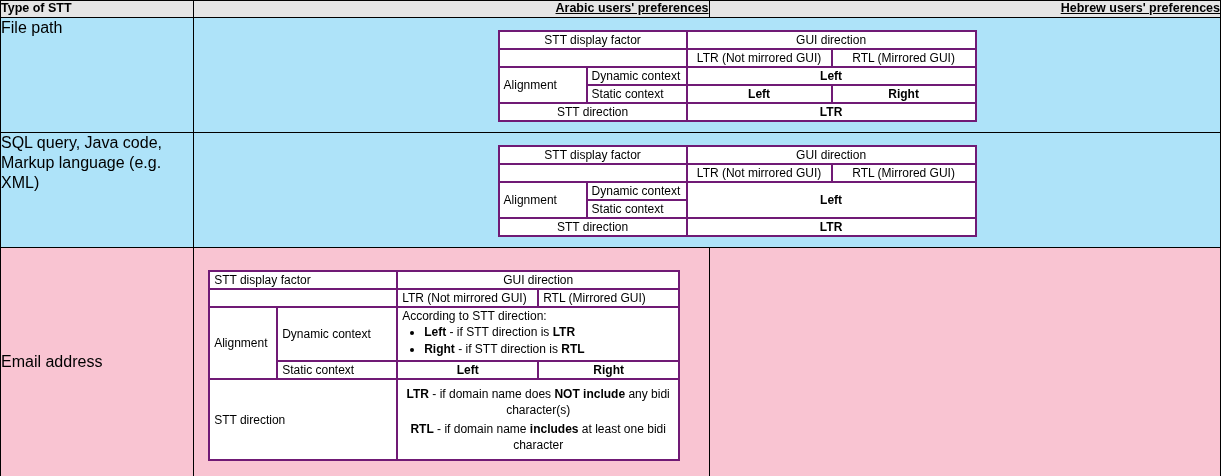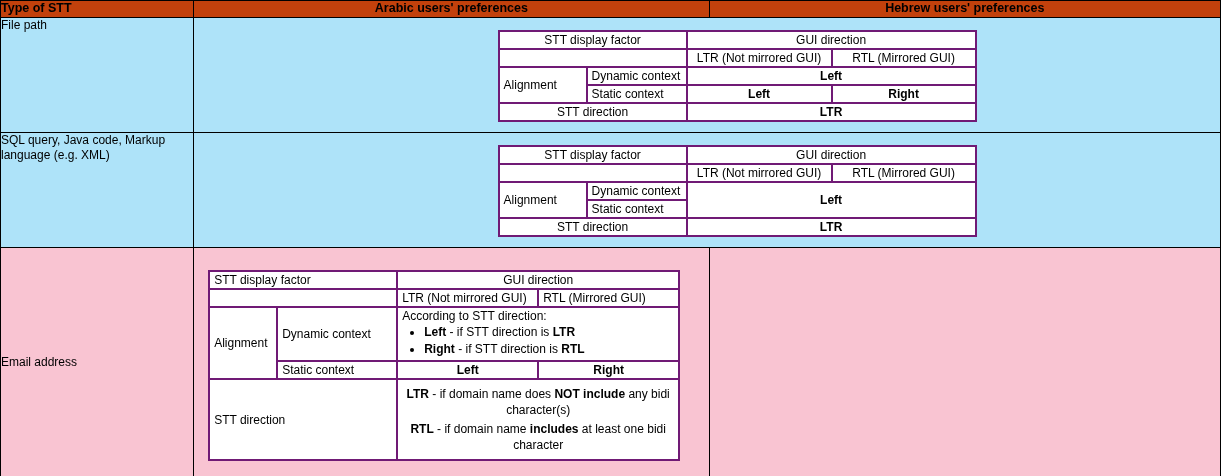--- a/index.html
+++ b/index.html
@@ -24,36 +24,36 @@
     width: 1221px;
     table-layout: fixed;
   }
   table.outer > tbody > tr > td,
   table.outer > tbody > tr > th {
     border: 1px solid #000000;
     vertical-align: top;
     padding: 0;
   }
   .hdr-cell {
-    background: #c2410c;
+    background: #e5e5e5;
     font-weight: bold;
     font-size: 12.5px;
     padding: 2px 4px;
     height: 17px;
     box-sizing: border-box;
   }
   .hdr-left { text-align: left; }
-  .hdr-center { text-align: center; }
+  .hdr-center { text-align: right; text-decoration: underline; }
 
   .row-blue { background: #aee3f9; }
   .row-pink { background: #f9c4d2; }
 
   .type-cell {
     padding: 4px 4px 4px 4px;
-    font-size: 12px;
+    font-size: 16px;
     line-height: 1.25;
   }
   .type-cell.mid { vertical-align: middle; }
 
   .pref-cell {
     padding: 0;
     position: relative;
   }
 
   

